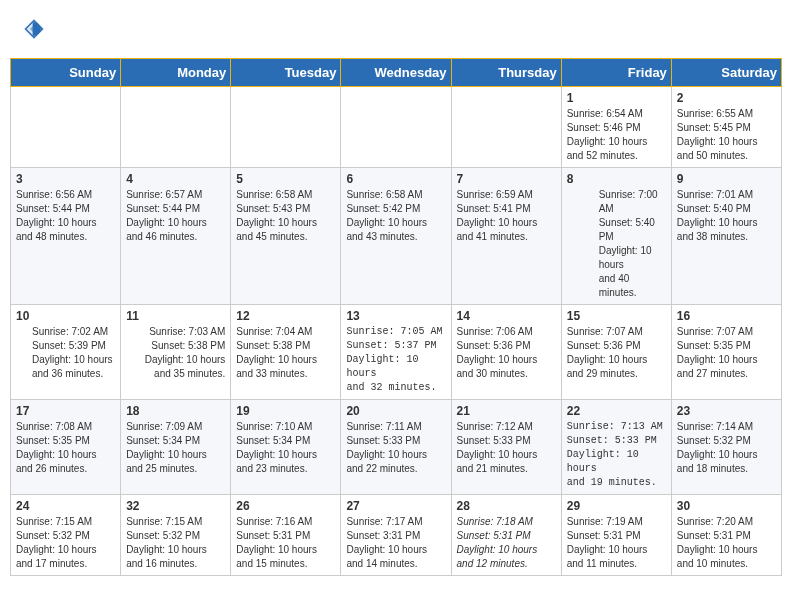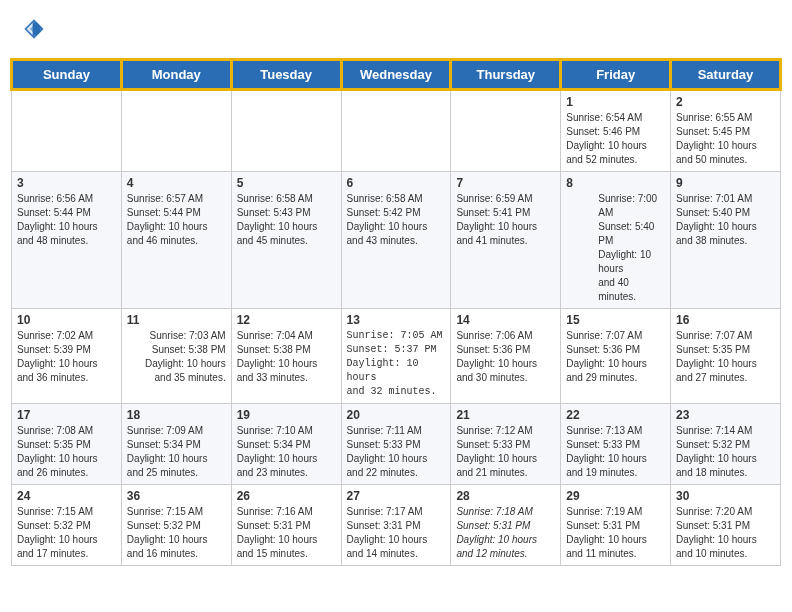--- a/index.html
+++ b/index.html
@@ -50,22 +50,22 @@
       width: 100%;
       border-collapse: collapse;
       border: 1px solid #ccc;
     }
     .calendar th {
       background: #2a6db5;
       color: #fff;
       font-size: 13px;
       font-weight: bold;
       padding: 6px 4px;
-      text-align: center;
-      border: 3px solid #eab308;
+      text-align: right;
+      border: 1px solid #eab308;
     }
     .calendar td {
       border: 1px solid #ccc;
       vertical-align: top;
       padding: 4px 5px;
       font-size: 10.5px;
       color: #333;
       width: calc(100% / 7);
       height: 80px;
       background: #fff;
@@ -191,21 +191,21 @@
           <span class="day-number">9</span>
           <div class="day-info" style="white-space: pre-line;">Sunrise: 7:01 AM
 Sunset: 5:40 PM
 Daylight: 10 hours
 and 38 minutes.</div>
         </td>
       </tr>
       <tr>
         <td>
           <span class="day-number">10</span>
-          <div class="day-info" style="white-space: pre-line;">Sunrise: 7:02 AM
+          <div class="day-info" style="white-space: pre-line; margin-left: 16px;">Sunrise: 7:02 AM
 Sunset: 5:39 PM
 Daylight: 10 hours
 and 36 minutes.</div>
         </td>
         <td>
           <span class="day-number">11</span>
           <div class="day-info" style="white-space: pre-line; text-align: right;">Sunrise: 7:03 AM
 Sunset: 5:38 PM
 Daylight: 10 hours
 and 35 minutes.</div>
@@ -277,21 +277,21 @@
         </td>
         <td>
           <span class="day-number">21</span>
           <div class="day-info" style="white-space: pre-line;">Sunrise: 7:12 AM
 Sunset: 5:33 PM
 Daylight: 10 hours
 and 21 minutes.</div>
         </td>
         <td>
           <span class="day-number">22</span>
-          <div class="day-info" style="white-space: pre-line;">Sunrise: 7:13 AM
+          <div class="day-info" style="white-space: pre-line; font-family: Liberation Mono, monospace;">Sunrise: 7:13 AM
 Sunset: 5:33 PM
 Daylight: 10 hours
 and 19 minutes.</div>
         </td>
         <td>
           <span class="day-number">23</span>
           <div class="day-info" style="white-space: pre-line;">Sunrise: 7:14 AM
 Sunset: 5:32 PM
 Daylight: 10 hours
 and 18 minutes.</div>
@@ -299,21 +299,21 @@
       </tr>
       <tr>
         <td>
           <span class="day-number">24</span>
           <div class="day-info" style="white-space: pre-line;">Sunrise: 7:15 AM
 Sunset: 5:32 PM
 Daylight: 10 hours
 and 17 minutes.</div>
         </td>
         <td>
-          <span class="day-number">36</span>
+          <span class="day-number">32</span>
           <div class="day-info" style="white-space: pre-line;">Sunrise: 7:15 AM
 Sunset: 5:32 PM
 Daylight: 10 hours
 and 16 minutes.</div>
         </td>
         <td>
           <span class="day-number">26</span>
           <div class="day-info" style="white-space: pre-line;">Sunrise: 7:16 AM
 Sunset: 5:31 PM
 Daylight: 10 hours

